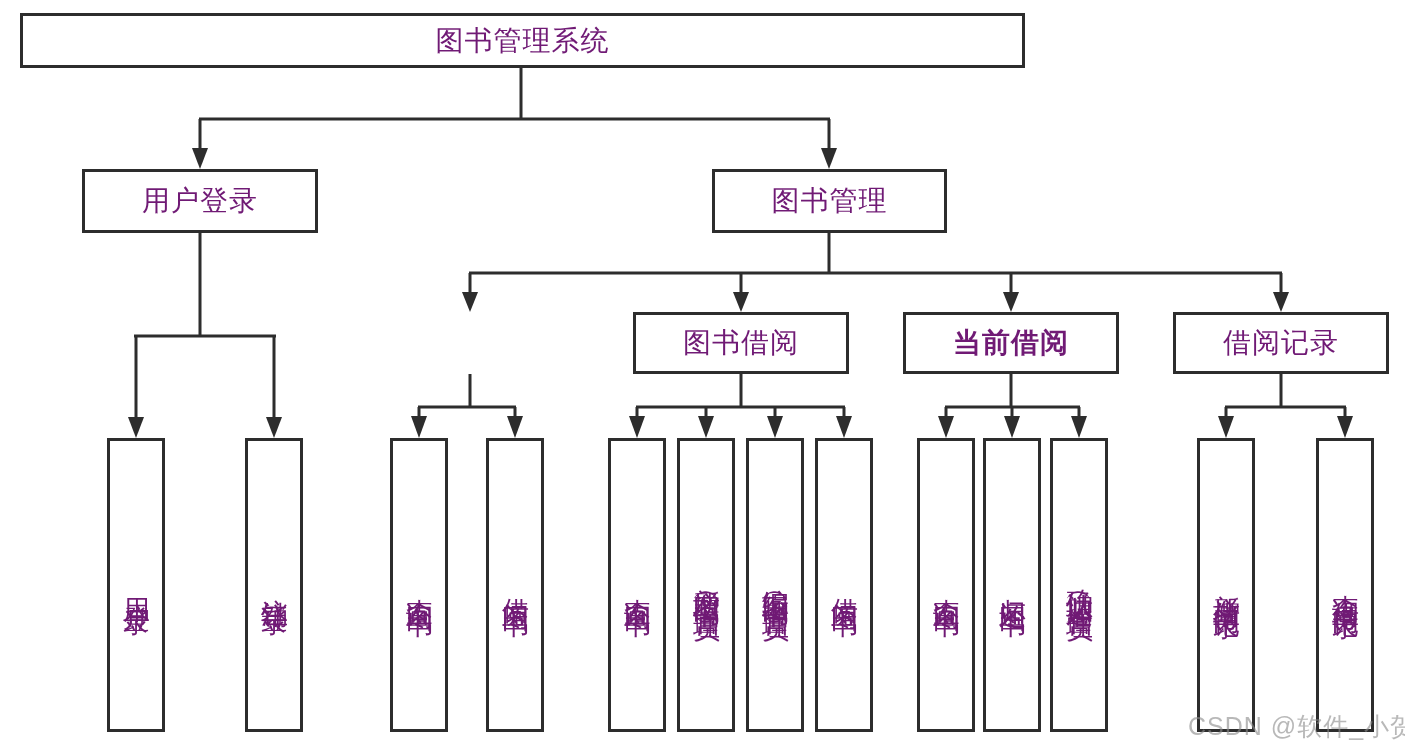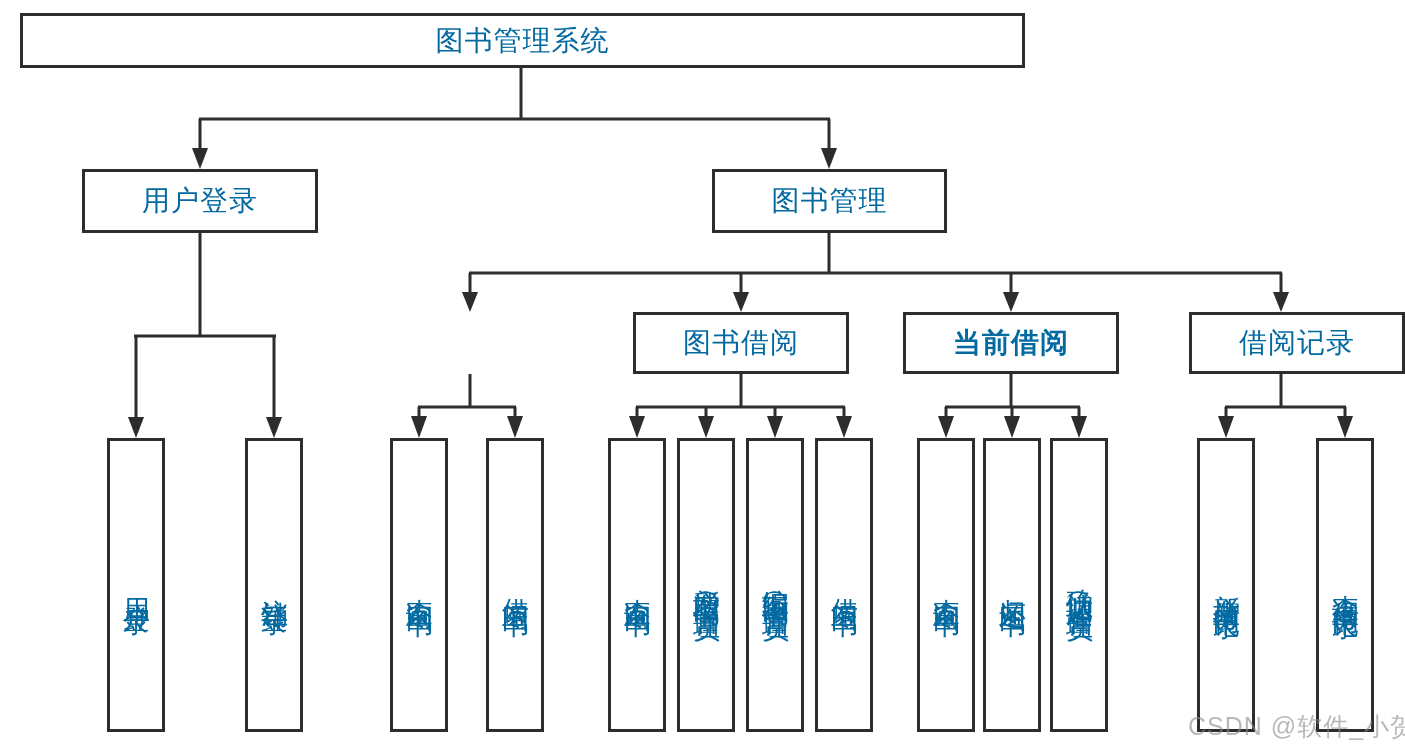--- a/index.html
+++ b/index.html
@@ -10,21 +10,21 @@
     font-family:"Liberation Sans",sans-serif;
     overflow:hidden;
   }
   .connectors{position:absolute;left:0;top:0;z-index:1;}
   .box{
     position:absolute;
     box-sizing:border-box;
     background:#ffffff;
     border:3px solid #2d2d2d;
     display:flex;align-items:center;justify-content:center;
-    color:#0369a1;
+    color:#701a75;
     z-index:2;
   }
   .hbox{font-size:28px;letter-spacing:1px;}
   .vbox{
     width:58px;top:438px;height:294px;
     font-size:27px;
   }
   .vbox .vtext{
     writing-mode:vertical-rl;
     text-orientation:mixed;
@@ -108,21 +108,21 @@
   <div class="box hbox" style="left:712px;top:169px;width:235px;height:64px;">
     <span>图书管理</span>
   </div>
 
   <div class="box hbox" style="left:633px;top:312px;width:216px;height:62px;">
     <span>图书借阅</span>
   </div>
   <div class="box hbox" style="left:903px;top:312px;width:216px;height:62px;font-weight:bold;">
     <span>当前借阅</span>
   </div>
-  <div class="box hbox" style="left:1173px;top:312px;width:216px;height:62px;margin-left:16px;">
+  <div class="box hbox" style="left:1173px;top:312px;width:216px;height:62px;">
     <span>借阅记录</span>
   </div>
 
   <div class="box vbox" style="left:107px;">
     <span class="vtext">用户登录</span>
   </div>
   <div class="box vbox" style="left:245px;">
     <span class="vtext">注销登录</span>
   </div>
   <div class="box vbox" style="left:390px;">

